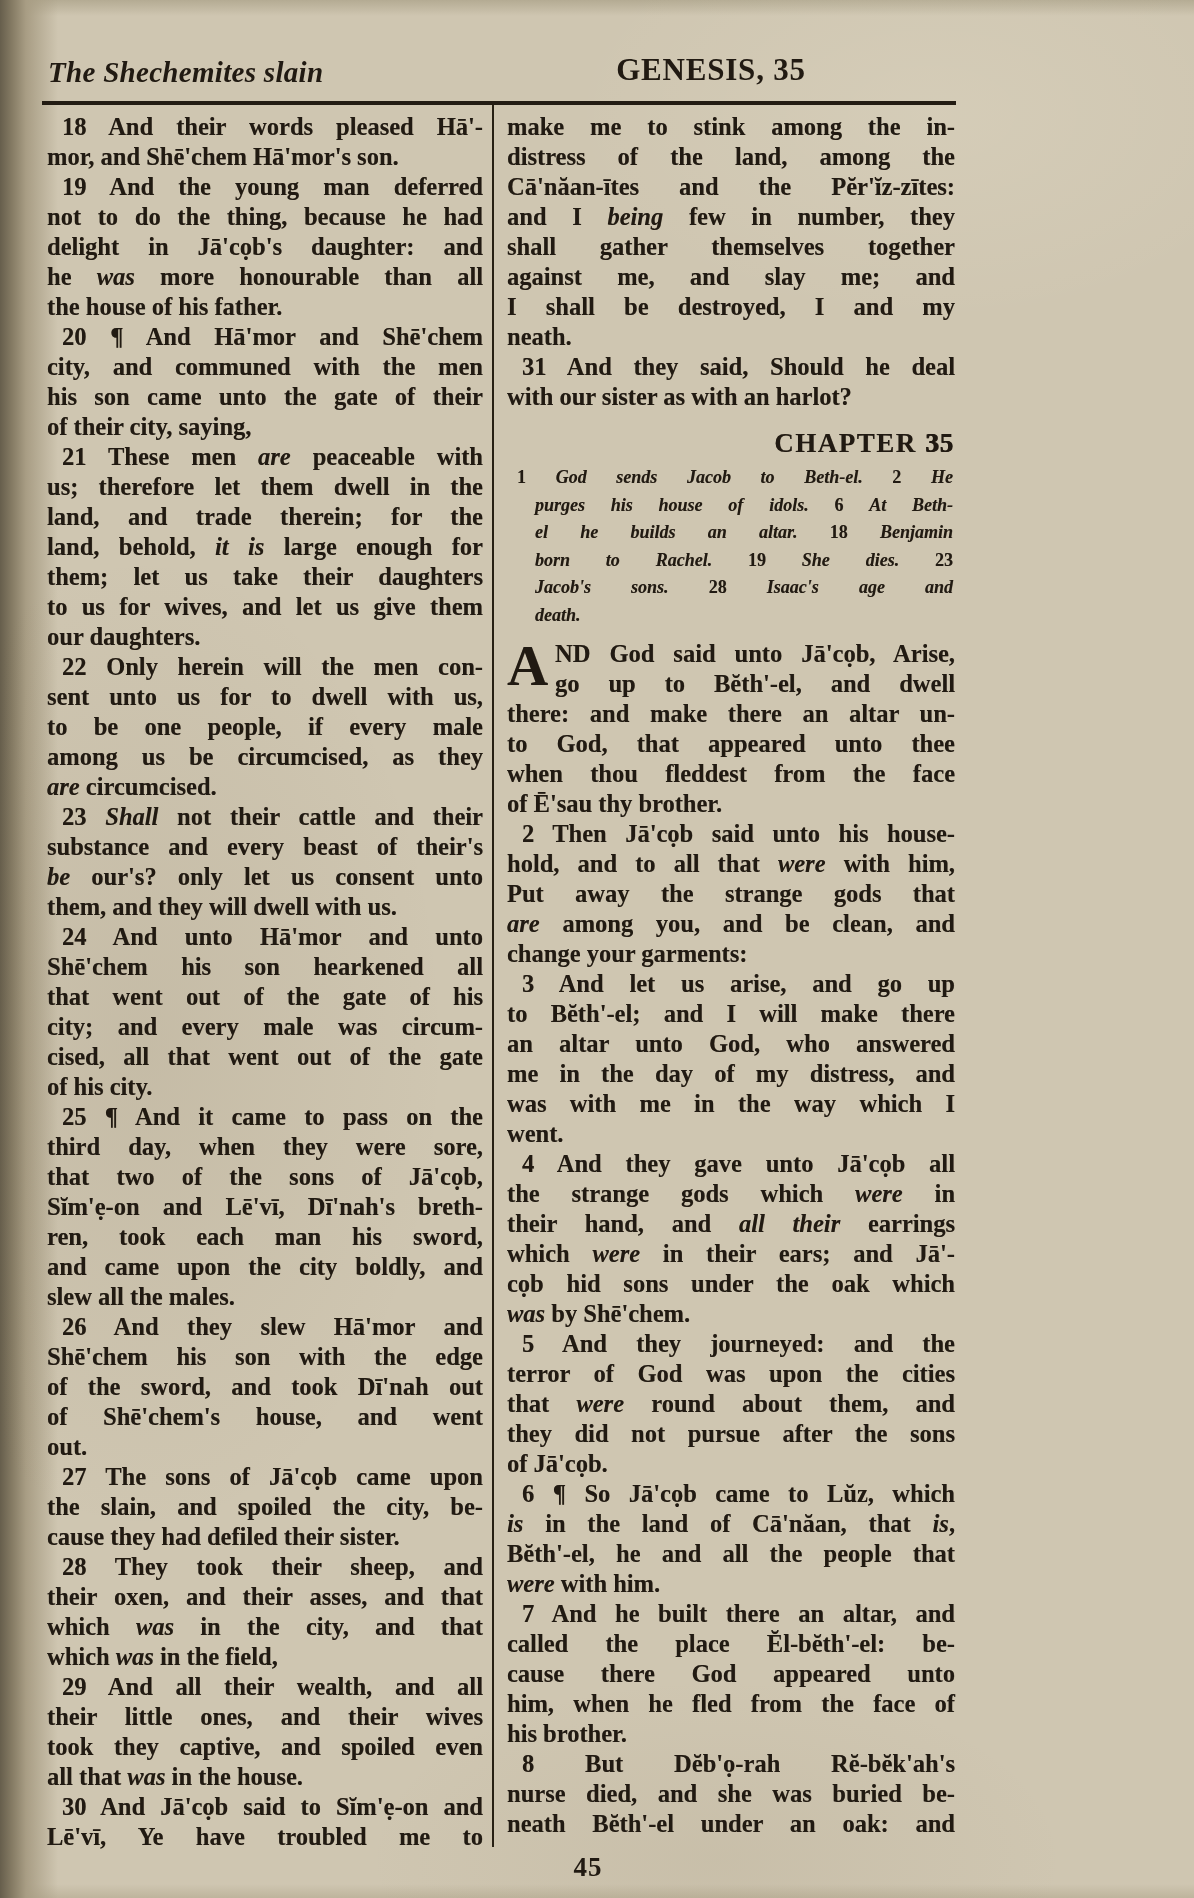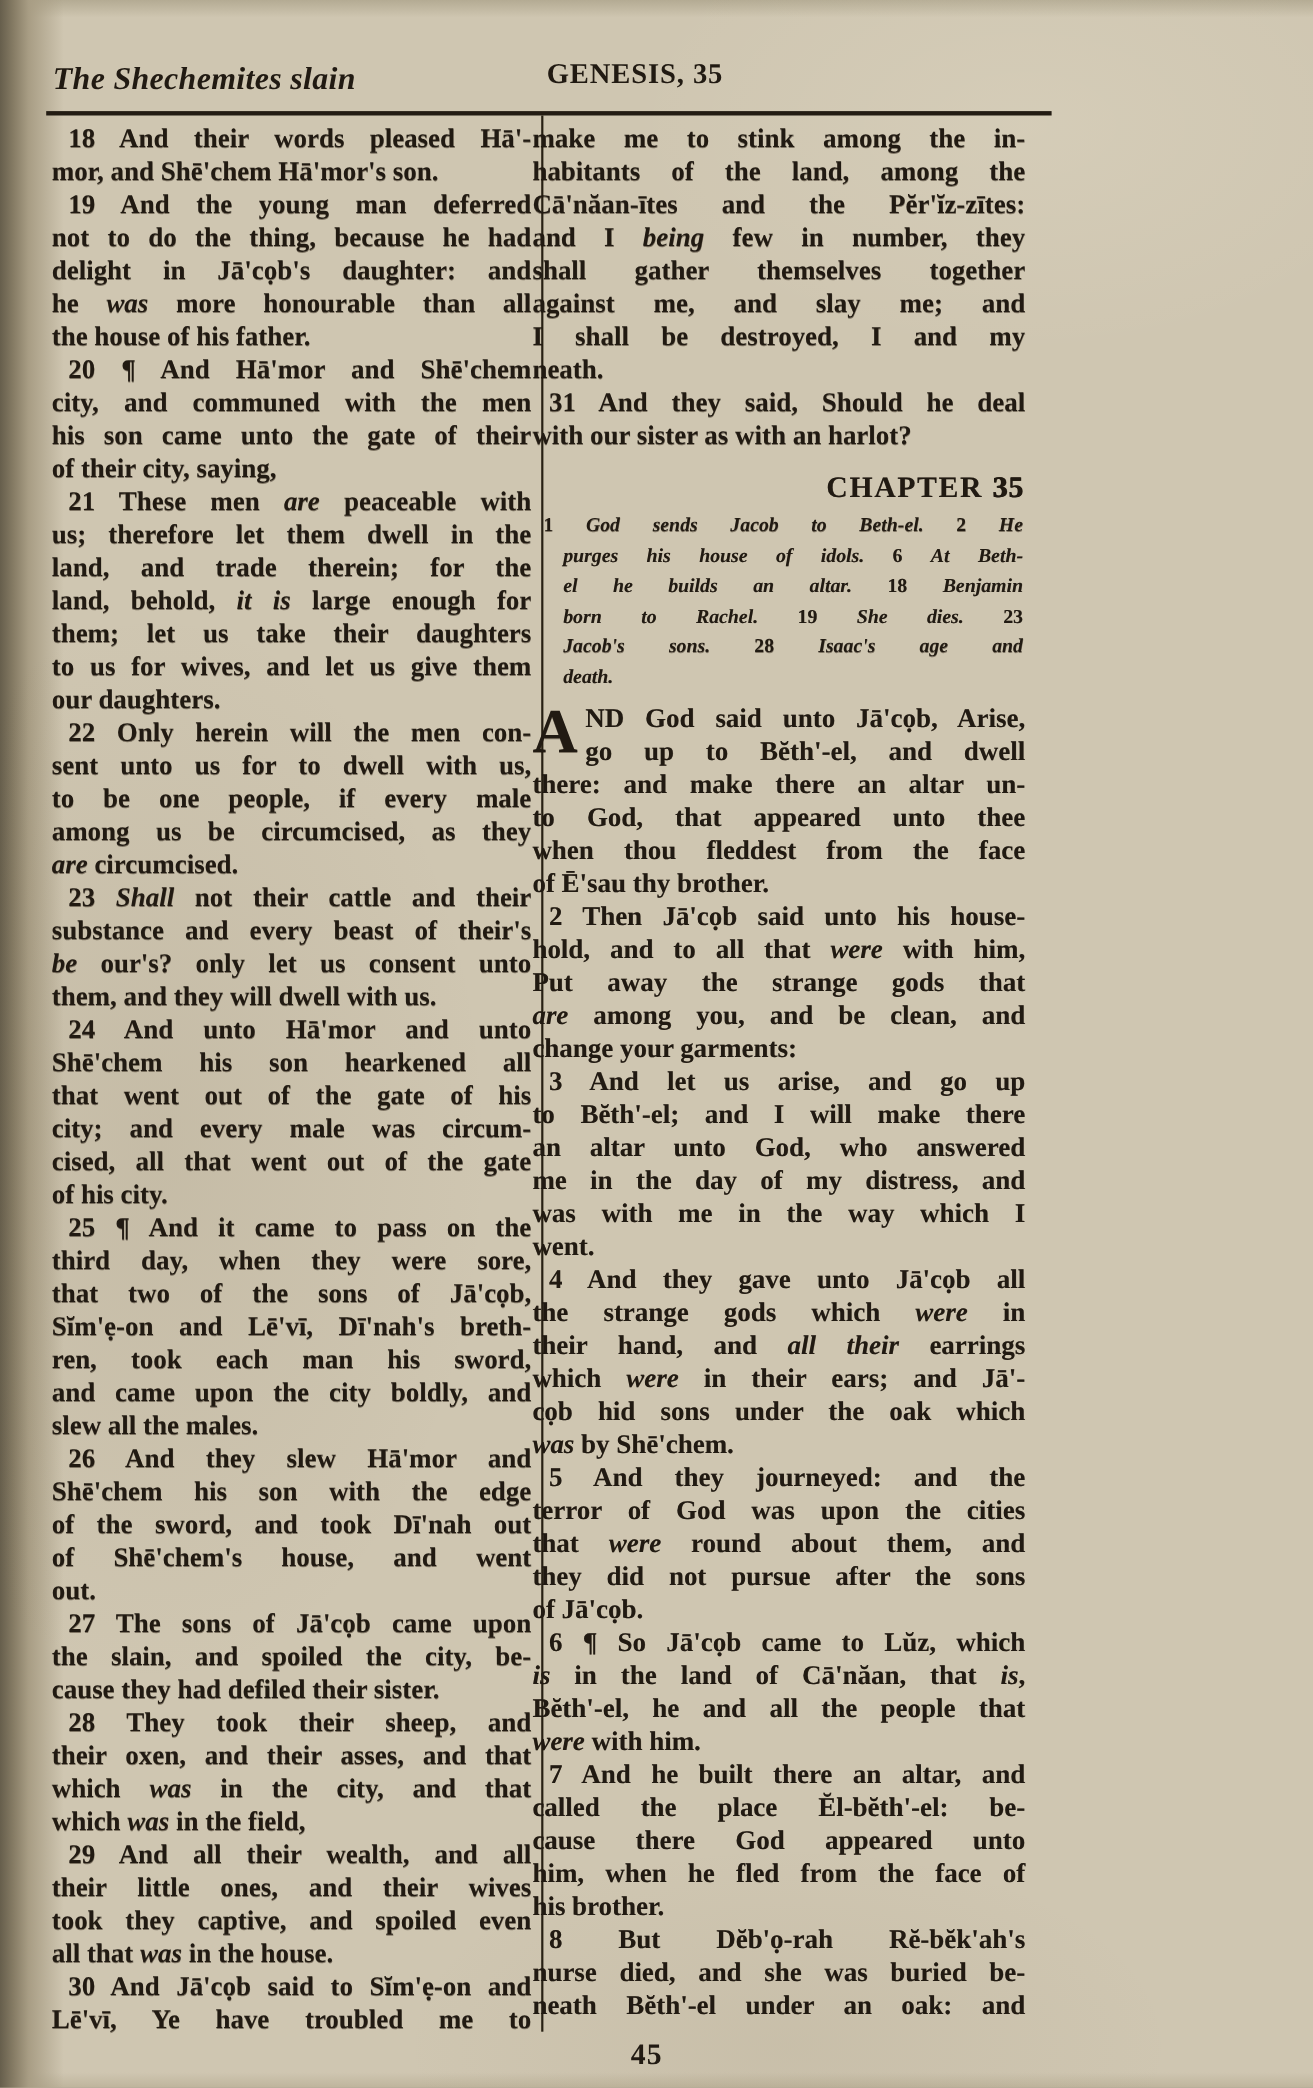--- a/index.html
+++ b/index.html
@@ -16,32 +16,32 @@
       radial-gradient(ellipse 500px 260px at 60% 98%, rgba(120,105,78,.08), rgba(0,0,0,0) 70%),
       linear-gradient(90deg, #665e4c 0px, #857b64 12px, #a89d84 26px, rgba(203,194,172,0) 58px),
       linear-gradient(180deg, #b4ab93 0px, rgba(207,198,177,0) 16px),
       linear-gradient(0deg, #beb49c 0px, rgba(207,198,177,0) 14px);
   }
   .header-left{
     position:absolute;left:48px;top:56px;
     font-size:29px;font-weight:bold;font-style:italic;letter-spacing:.3px;
   }
   .header-right{
-    position:absolute;left:497px;width:450px;top:52px;text-align:left;
-    font-size:26px;font-weight:bold;letter-spacing:.8px;
+    position:absolute;left:486px;width:450px;top:52px;text-align:center;
+    font-size:31px;font-weight:bold;letter-spacing:.8px;
   }
   .rule-top{position:absolute;left:42px;top:101px;width:914px;height:4px;background:#231c13}
   .col-divider{position:absolute;left:492px;top:105px;width:2px;height:1742px;background:#272013}
   .col{
     position:absolute;top:112px;
     font-size:24.5px;line-height:30px;font-weight:bold;
     text-shadow:.2px .2px .4px rgba(30,20,8,.45);
   }
   .col-left{left:47px;width:436px}
-  .col-right{left:484px;width:448px}
+  .col-right{left:507px;width:448px}
   .line{text-align:justify;text-align-last:justify}
   .line.end{text-align-last:left}
   .line.first{padding-left:15px}
   .para{margin:0}
   .para.has-drop{position:relative}
   .dropcap{
     position:absolute;left:0;top:-3px;
     font-size:57px;line-height:60px;font-weight:bold;letter-spacing:0;
   }
   .line.drop-ind{padding-left:48px}
@@ -158,21 +158,21 @@
         <div class="line first">30 And Jā'cọb said to Sĭm'ẹ-on and</div>
         <div class="line">Lē'vī, Ye have troubled me to</div>
       </div>
     </div>
 
   <div class="col col-right">
 
     <div id="right-top">
         <div class="para">
           <div class="line">make me to stink among the in-</div>
-          <div class="line">habitants of the land, among the</div>
+          <div class="line">distress of the land, among the</div>
           <div class="line">Cā'năan-ītes and the Pĕr'ĭz-zītes:</div>
           <div class="line">and I <em>being</em> few in number, they</div>
           <div class="line">shall gather themselves together</div>
           <div class="line">against me, and slay me; and</div>
           <div class="line">I shall be destroyed, I and my</div>
           <div class="line end">neath.</div>
         </div>
         <div class="para">
           <div class="line first">31 And they said, Should he deal</div>
           <div class="line end">with our sister as with an harlot?</div>

